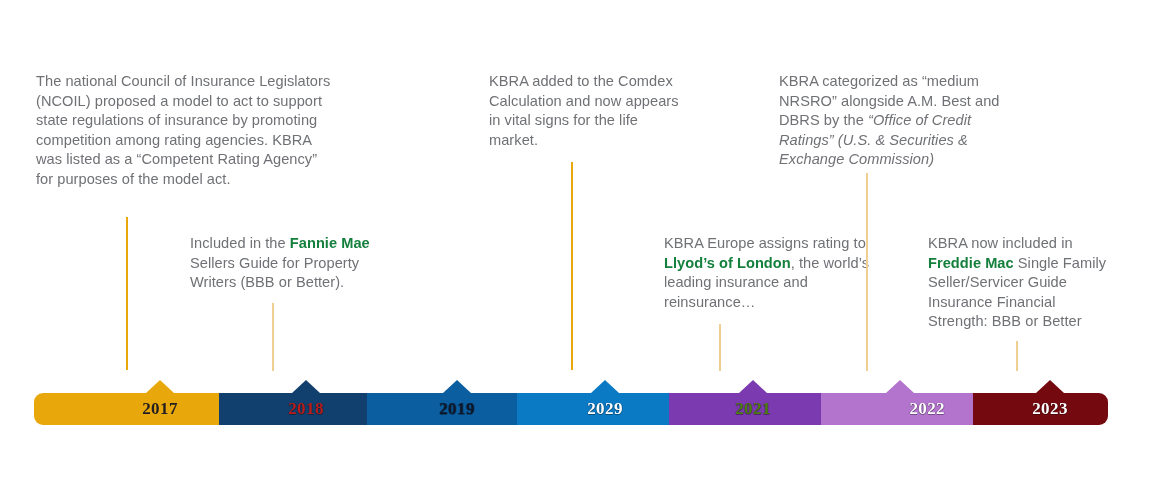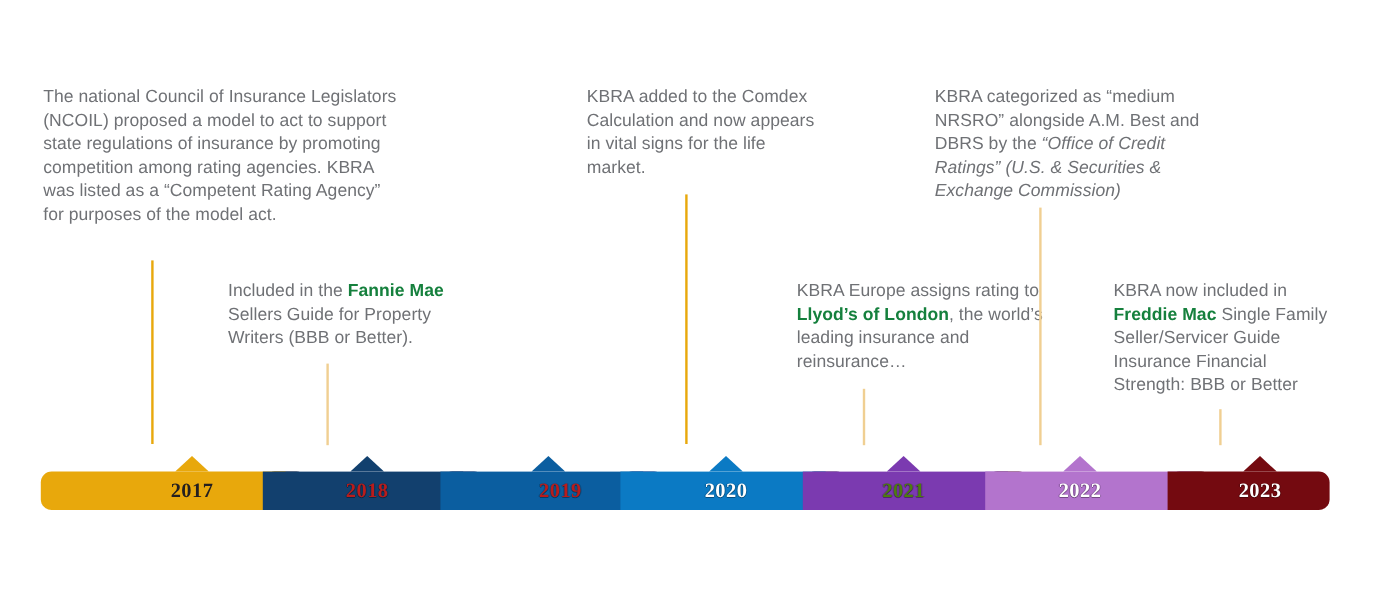--- a/index.html
+++ b/index.html
@@ -135,20 +135,20 @@
       <div class="joint" style="left: 333px; background: rgb(11, 26, 85);"></div>
       <div class="joint" style="left: 483px; background: rgb(18, 26, 110);"></div>
       <div class="joint" style="left: 635px; background: rgb(63, 26, 86);"></div>
       <div class="joint" style="left: 787px; background: rgb(71, 7, 19);"></div>
       <div class="joint" style="left: 939px; background: rgb(71, 7, 19);"></div>
     </div>
 
   <div id="years-layer">
       <div class="year" style="left: 115px; width: 90px; color: rgb(35, 31, 32); z-index: 60;">2017</div>
       <div class="year" style="left: 261px; width: 90px; color: #b91c1c; z-index: 60; text-shadow: rgba(0, 0, 0, 0.35) 0px 1px 0px, rgba(0, 0, 0, 0.18) 1px 0px 0px, rgba(0, 0, 0, 0.18) -1px 0px 0px;">2018</div>
-      <div class="year" style="left: 422px; width: 90px; color: #b91c1c; z-index: 60; text-shadow: rgba(0, 0, 0, 0.35) 0px 1px 0px, rgba(0, 0, 0, 0.18) 1px 0px 0px, rgba(0, 0, 0, 0.18) -1px 0px 0px;">2019</div>
-      <div class="year" style="left: 560px; width: 90px; color: rgb(255, 255, 255); z-index: 60; text-shadow: rgba(0, 0, 0, 0.35) 0px 1px 0px, rgba(0, 0, 0, 0.18) 1px 0px 0px, rgba(0, 0, 0, 0.18) -1px 0px 0px;">2020</div>
+      <div class="year" style="left: 412px; width: 90px; color: #0f172a; z-index: 60; text-shadow: rgba(0, 0, 0, 0.35) 0px 1px 0px, rgba(0, 0, 0, 0.18) 1px 0px 0px, rgba(0, 0, 0, 0.18) -1px 0px 0px;">2019</div>
+      <div class="year" style="left: 560px; width: 90px; color: rgb(255, 255, 255); z-index: 60; text-shadow: rgba(0, 0, 0, 0.35) 0px 1px 0px, rgba(0, 0, 0, 0.18) 1px 0px 0px, rgba(0, 0, 0, 0.18) -1px 0px 0px;">2029</div>
       <div class="year" style="left: 708px; width: 90px; color: #4d7c0f; z-index: 60; text-shadow: rgba(0, 0, 0, 0.35) 0px 1px 0px, rgba(0, 0, 0, 0.18) 1px 0px 0px, rgba(0, 0, 0, 0.18) -1px 0px 0px;">2021</div>
-      <div class="year" style="left: 855px; width: 90px; color: rgb(255, 255, 255); z-index: 60; text-shadow: rgba(0, 0, 0, 0.35) 0px 1px 0px, rgba(0, 0, 0, 0.18) 1px 0px 0px, rgba(0, 0, 0, 0.18) -1px 0px 0px;">2022</div>
+      <div class="year" style="left: 855px; width: 90px; color: rgb(255, 255, 255); z-index: 60; text-shadow: rgba(0, 0, 0, 0.35) 0px 1px 0px, rgba(0, 0, 0, 0.18) 1px 0px 0px, rgba(0, 0, 0, 0.18) -1px 0px 0px; text-align: right;">2022</div>
       <div class="year" style="left: 1005px; width: 90px; color: rgb(255, 255, 255); z-index: 60; text-shadow: rgba(0, 0, 0, 0.35) 0px 1px 0px, rgba(0, 0, 0, 0.18) 1px 0px 0px, rgba(0, 0, 0, 0.18) -1px 0px 0px;">2023</div>
     </div>
 
 </div>
 
 </body></html>

